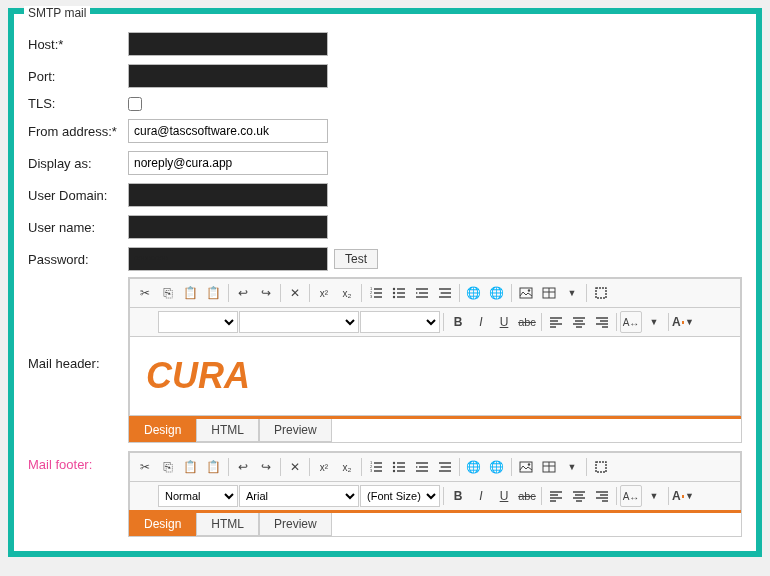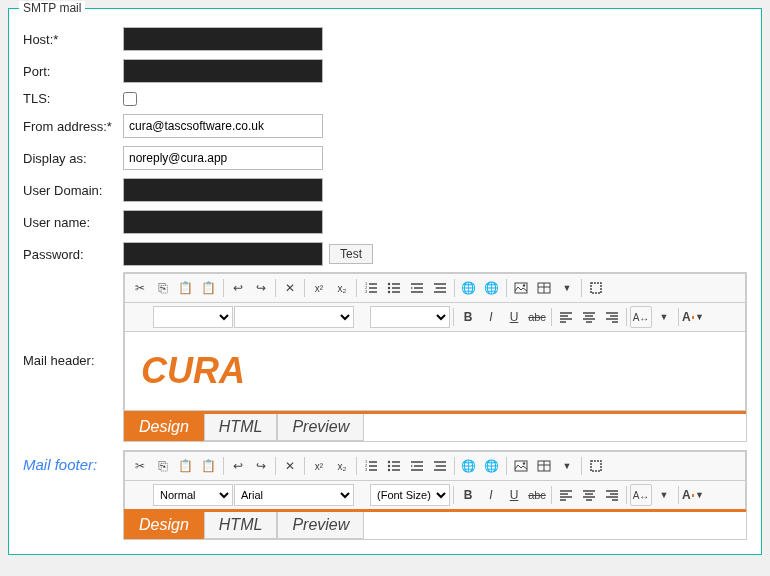--- a/index.html
+++ b/index.html
@@ -3,21 +3,21 @@
   <meta charset="utf-8">
   <style>
     * { box-sizing: border-box; margin: 0; padding: 0; }
     body {
       font-family: Arial, sans-serif;
       font-size: 13px;
       background: #f0f0f0;
       padding: 8px;
     }
     .smtp-group {
-      border: 1px solid #14b8a6;
+      border: 6px solid #14b8a6;
       padding: 10px 14px 14px 14px;
       position: relative;
       background: #fff;
     }
     .smtp-legend {
       position: absolute;
       top: -8px;
       left: 10px;
       background: #fff;
       padding: 0 4px;
@@ -94,42 +94,41 @@
     .toolbar-select {
       height: 22px;
       border: 1px solid #ccc;
       font-size: 11px;
       background: #fff;
       padding: 0 2px;
       cursor: pointer;
     }
     .toolbar-select.narrow { width: 80px; margin-left: 24px; }
     .toolbar-select.medium { width: 120px; }
-    .toolbar-select.font-size { width: 80px; margin-left: 15px; }
+    .toolbar-select.font-size { width: 80px; }
 
     .editor-body {
       border: 1px solid #ccc;
       min-height: 60px;
       padding: 8px;
       background: #fff;
       font-size: 13px;
     }
     .editor-tabs {
       display: flex;
       margin-top: 0;
     }
     .tab-btn {
       padding: 4px 14px;
       border: 1px solid #ccc;
       border-top: none;
       cursor: pointer;
-      font-size: 16px;
+      font-size: 12px;
       background: #f5f5f5;
       color: #444;
-      font-style: italic;
     }
     .tab-btn.active {
       background: #e87722;
       color: #fff;
       border-color: #e87722;
     }
 
     
     .mail-header-row {
       display: flex;
@@ -162,25 +161,24 @@
     }
 
     
     .mail-footer-row {
       display: flex;
       align-items: flex-start;
       margin-top: 8px;
     }
     .mail-footer-label {
       width: 100px;
-      font-size: 15px;
-      color: #3b82f6;
+      font-size: 13px;
+      color: #ec4899;
       padding-top: 6px;
       flex-shrink: 0;
-      font-style: italic;
     }
     .mail-footer-editor {
       flex: 1;
       border: 1px solid #ccc;
     }
     .footer-content {
       padding: 8px;
       background: #fff;
       font-size: 13px;
       min-height: 40px;

